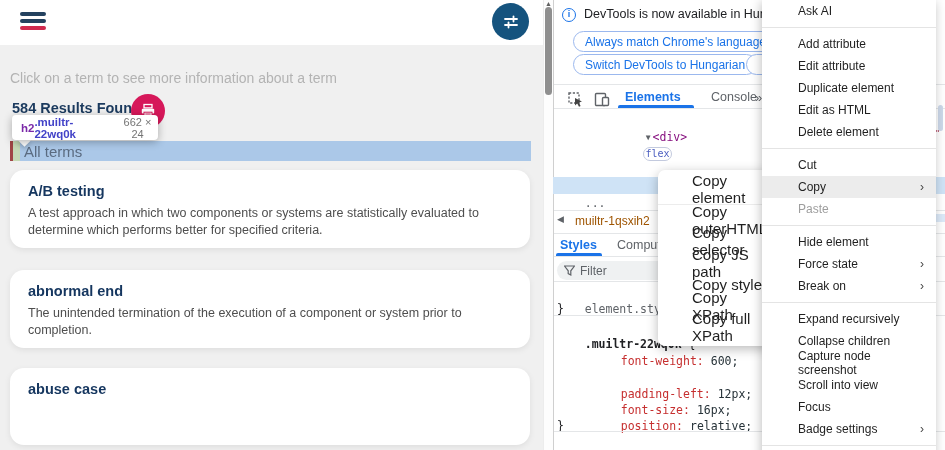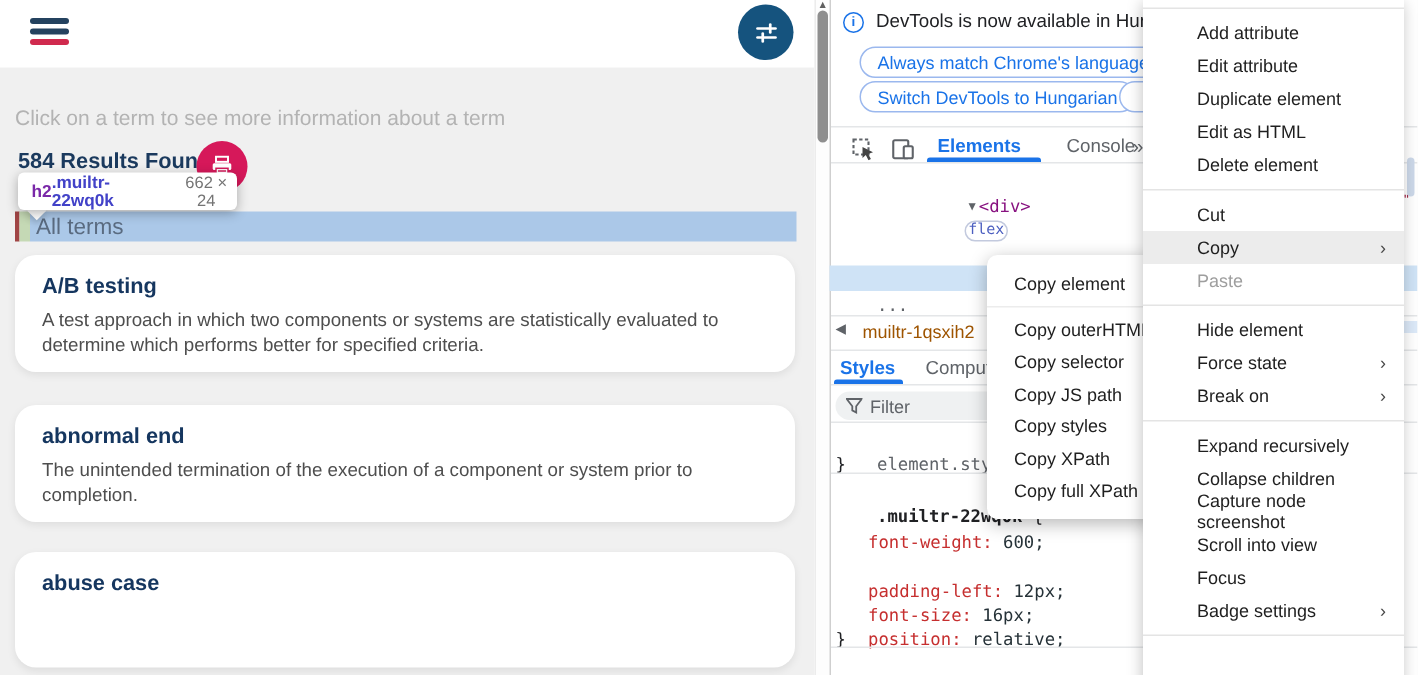--- a/index.html
+++ b/index.html
@@ -71,32 +71,32 @@
   #crumb-text { left:575px; top:214px; color:#9e5400; font-size:12px; }
   
   #styles-tab { left:560px; top:238px; }
   #computed-tab { left:617px; top:238px; }
   #filter-box { left:557px; top:261px; width:120px; height:19px; background:#eff1f2; border-radius:10px;
                 display:flex; align-items:center; padding-left:7px; }
   #filter-input { border:none; outline:none; background:transparent; font-size:12px; color:#5f6368; width:80px;
                   margin-left:5px; font-family:"Liberation Sans",sans-serif; }
   #filter-input::placeholder { color:#5f6368; }
   .code-line { position:absolute; left:557px; height:16px; line-height:16px; }
-  .code-indent { left:551px; }
+  .code-indent { left:593px; }
   .sel-gray { color:#5f6368; }
   .sel-dark { color:#202124; font-weight:600; }
   .sel-plain { color:#202124; }
   .prop-n { color:#c62f2f; }
   .prop-v { color:#263238; }
   .expand-arrow { color:#5f6368; font-size:8px; vertical-align:1px; }
 
   
   #copy-submenu { left:658px; top:170px; width:114px; height:176px; background:#fff; border-radius:7px;
                   box-shadow:0 3px 12px rgba(0,0,0,.28); z-index:35; padding-top:8px; }
-  .smi { height:21.5px; display:flex; align-items:center; padding-left:18px; font-size:12px; color:#1f1f1f; }
+  .smi { height:21.5px; display:flex; align-items:center; padding-left:34px; font-size:15px; color:#1f1f1f; }
   .smi:first-of-type { height:22px; }
   .ssep { height:1px; background:#ececec; margin:4px 0; }
 
   
   #ctx-menu { left:762px; top:0; width:174px; height:460px; background:#fff;
               box-shadow:-1px 2px 10px rgba(0,0,0,.25); z-index:40; }
   .mi { height:22px; display:flex; align-items:center; padding:0 14px 0 36px; font-size:12px;
         color:#1f1f1f; position:relative; }
   .mi.hl { background:#ececec; }
   .mi.dis { color:#9e9e9e; }
@@ -286,20 +286,23 @@
     <div class="ssep"></div>
     <div class="smi">Copy outerHTML</div>
     <div class="smi">Copy selector</div>
     <div class="smi">Copy JS path</div>
     <div class="smi">Copy styles</div>
     <div class="smi">Copy XPath</div>
     <div class="smi">Copy full XPath</div>
   </div>
 
   <div class="abs" id="ctx-menu">
+    <div class="mi">
+        <span>Ask AI</span>
+      </div>
     <div class="msep"></div>
     <div class="mi">
         <span>Add attribute</span>
       </div>
     <div class="mi">
         <span>Edit attribute</span>
       </div>
     <div class="mi">
         <span>Duplicate element</span>
       </div>

